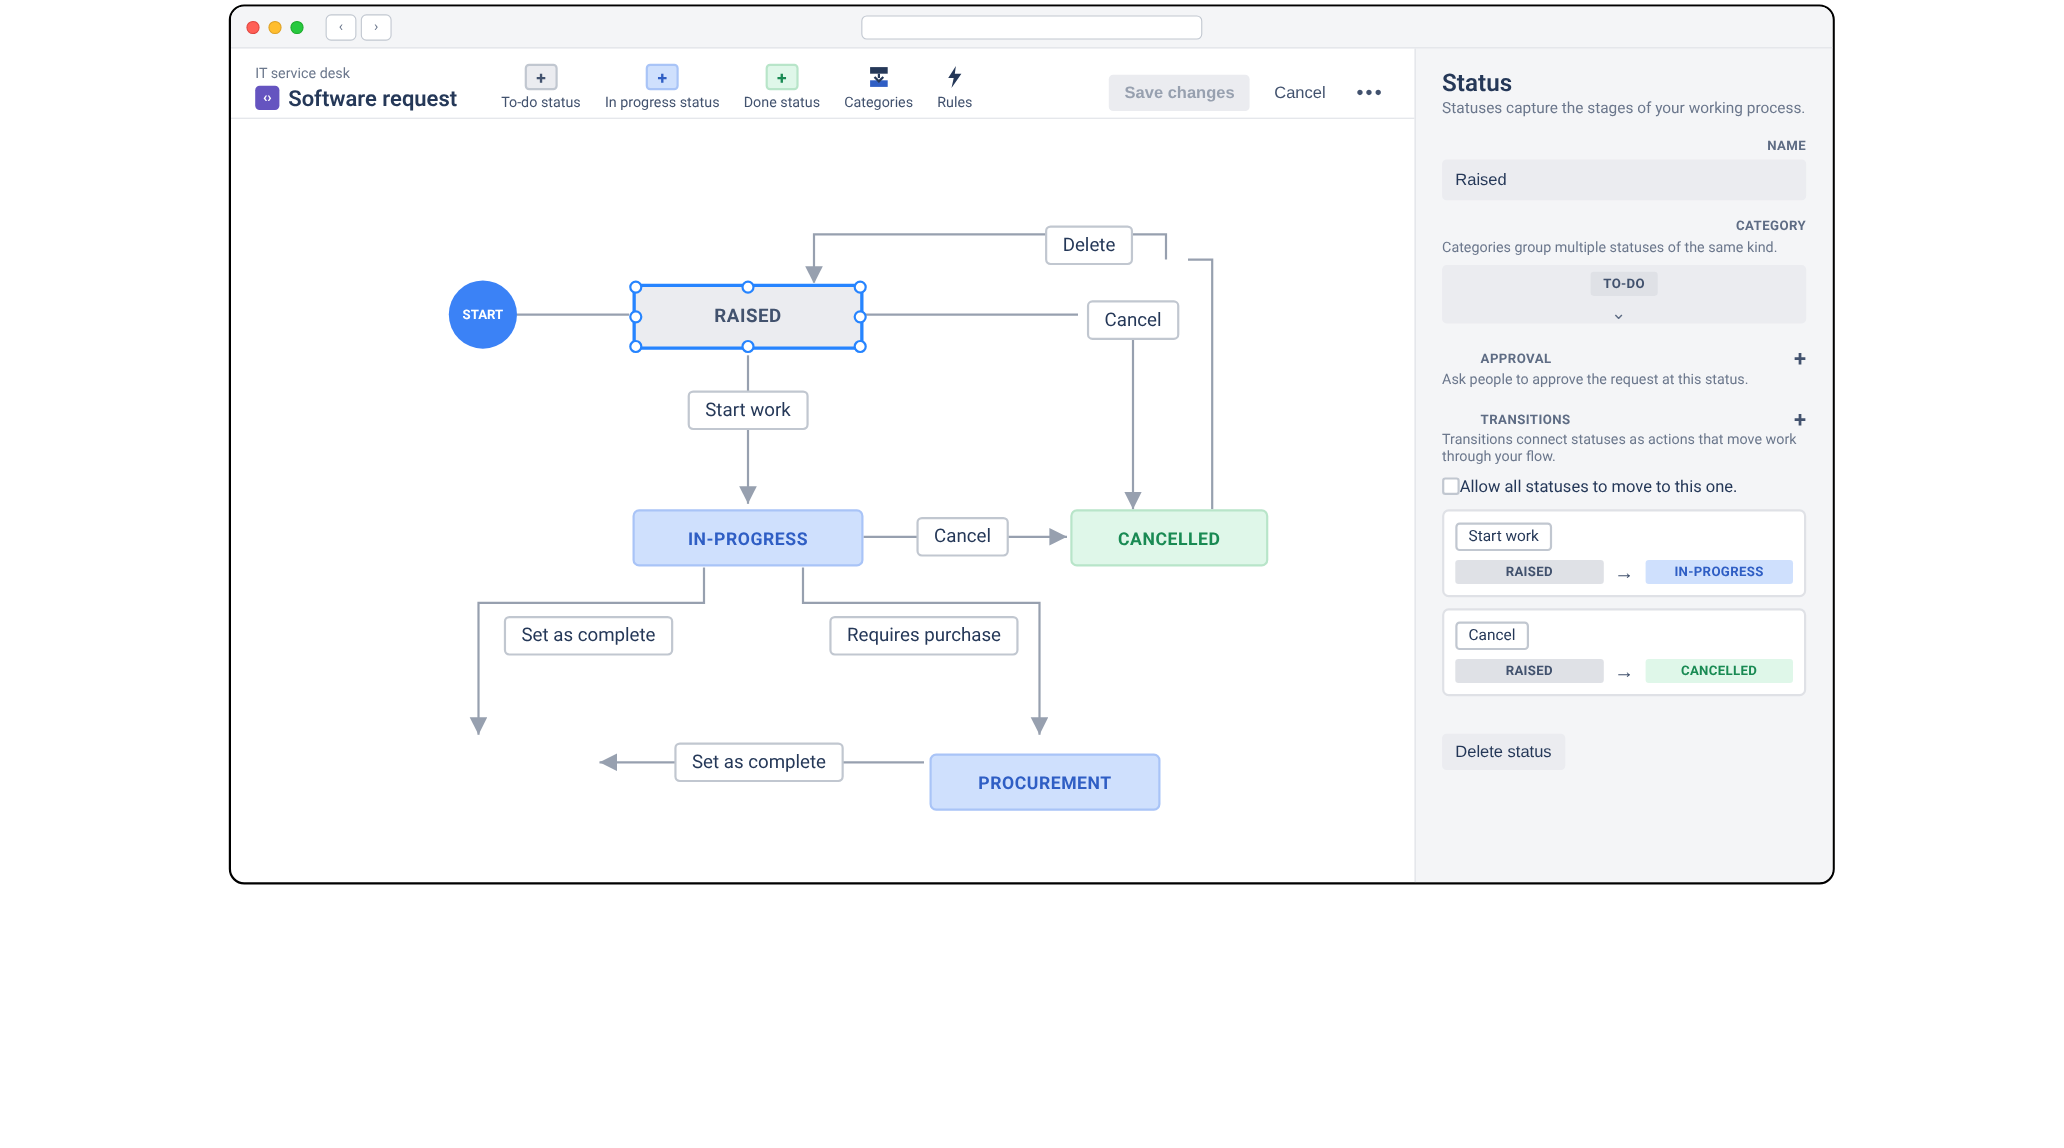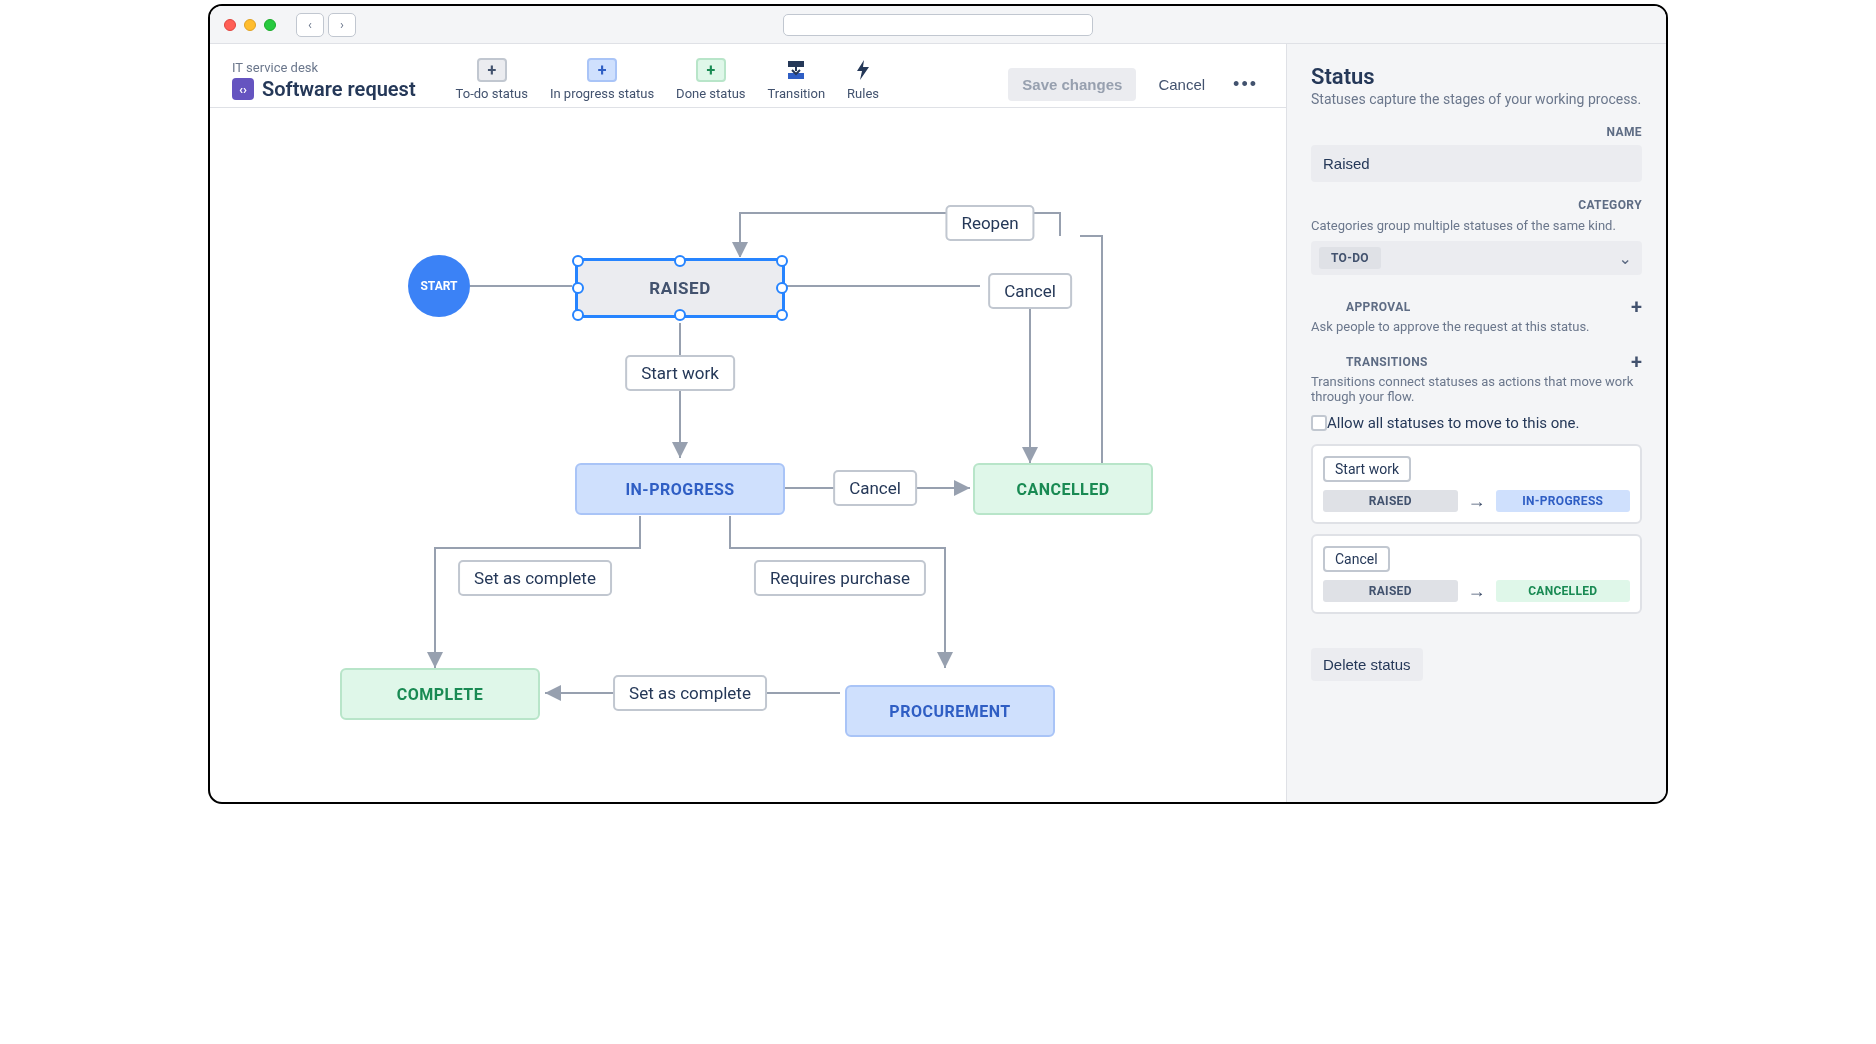--- a/index.html
+++ b/index.html
@@ -114,21 +114,21 @@
     transform:translate(-50%,-50%);
   }
   .edgepath { stroke:var(--neutral-400); stroke-width:2; fill:none;}
   .arrow { fill:var(--neutral-400);}
   
   .side h2 { margin:0 0 2px 0; font-size:22px; font-weight:600; color:var(--neutral-800);}
   .side .sub { font-size:14px;color:var(--neutral-500);margin-bottom:18px;}
   .section-label { font-size:12px;font-weight:700;color:var(--neutral-600);letter-spacing:0.4px;margin:16px 0 6px;text-align:right;}
   .section-hint { font-size:13px;color:var(--neutral-500);margin-bottom:8px;}
   .field { width:100%; background:var(--neutral-100);border:2px solid var(--neutral-100);border-radius:4px;padding:8px 10px;font-size:15px;color:var(--neutral-800);}
-  .drop { width:100%; background:var(--neutral-100);border-radius:4px;padding:0;display:flex;align-items:center;justify-content:space-between;}
+  .drop { width:100%; background:var(--neutral-100);border-radius:4px;padding:0;display:flex;align-items:center;justify-content:space-between;flex-direction:column;}
   .drop .pill { margin:6px 8px;}
   .drop .chev { margin-right:10px;color:var(--neutral-600);}
   .row-head { display:flex;align-items:center;justify-content:space-between;margin-left:35px;}
   .plus { font-size:20px;color:var(--neutral-700);font-weight:600; cursor:pointer;}
   .checkbox-row { display:flex;align-items:center;gap:0;margin:10px 0 12px; font-size:15px;color:var(--neutral-800);}
   .checkbox-row .cb { width:16px;height:16px;border:2px solid var(--neutral-300);border-radius:3px;background:#fff;}
   .trans-card { background:#fff;border:2px solid var(--neutral-200);border-radius:6px;padding:10px 10px;margin-bottom:10px;}
   .trans-name-box { display:inline-block;border:2px solid var(--neutral-300);border-radius:4px;padding:3px 10px;font-size:14px;color:var(--neutral-800);margin-bottom:8px;}
   .trans-flow { display:flex;align-items:center;gap:10px;}
   .pill { border-radius:3px;padding:4px 12px;font-size:12px;font-weight:700;letter-spacing:0.3px;display:inline-flex;align-items:center;}
@@ -193,21 +193,21 @@
             <div class="tb-btn-label">Done status</div>
           </div>
           <div class="tb-btn">
             <div class="tb-icon-top">
               <svg width="22" height="22" viewBox="0 0 22 22">
                   <rect x="3" y="2" width="16" height="6" fill="#253858"></rect>
                   <rect x="3" y="14" width="16" height="6" fill="#2f5ec4"></rect>
                   <path d="M11 8 L11 12 M7 11 L11 15 L15 11" stroke="#253858" stroke-width="2" fill="none"></path>
                 </svg>
             </div>
-            <div class="tb-btn-label">Transition</div>
+            <div class="tb-btn-label">Categories</div>
           </div>
           <div class="tb-btn">
             <div class="tb-icon-top">
               <svg width="18" height="22" viewBox="0 0 18 22">
                   <path d="M10 1 L3 12 L8 12 L6 21 L15 8 L9 8 Z" fill="#253858"></path>
                 </svg>
             </div>
             <div class="tb-btn-label">Rules</div>
           </div>
         </div>
@@ -259,40 +259,37 @@
           <div class="handle" style="left:0;top:0"></div>
             <div class="handle" style="left:50%;top:0"></div>
             <div class="handle" style="left:100%;top:0"></div>
           <div class="handle" style="left:0;top:50%"></div>
             <div class="handle" style="left:100%;top:50%"></div>
           <div class="handle" style="left:0;top:100%"></div>
             <div class="handle" style="left:50%;top:100%"></div>
             <div class="handle" style="left:100%;top:100%"></div>
         </div>
 
-        <div class="label-box" style="left:780px;top:115px">Reopen</div>
+        <div class="label-box" style="left:780px;top:115px">Delete</div>
         <div class="label-box" style="left:820px;top:183px">Cancel</div>
         <div class="label-box" style="left:470px;top:265px">Start work</div>
 
         <div class="node inprog" style="left:365px;top:355px;width:210px;height:52px;font-size:16px">
           <span>IN-PROGRESS</span>
         </div>
 
         <div class="label-box" style="left:665px;top:380px">Cancel</div>
 
         <div class="node done" style="left:763px;top:355px;width:180px;height:52px;font-size:16px">
           <span>CANCELLED</span>
         </div>
 
         <div class="label-box" style="left:325px;top:470px">Set as complete</div>
         <div class="label-box" style="left:630px;top:470px">Requires purchase</div>
 
-        <div class="node done" style="left:130px;top:560px;width:200px;height:52px;font-size:16px">
-          <span>COMPLETE</span>
-        </div>
 
         <div class="label-box" style="left:480px;top:585px">Set as complete</div>
 
         <div class="node inprog" style="left:635px;top:577px;width:210px;height:52px;font-size:16px">
           <span>PROCUREMENT</span>
         </div>
       </div>
     </div>
 
     <div class="side">

